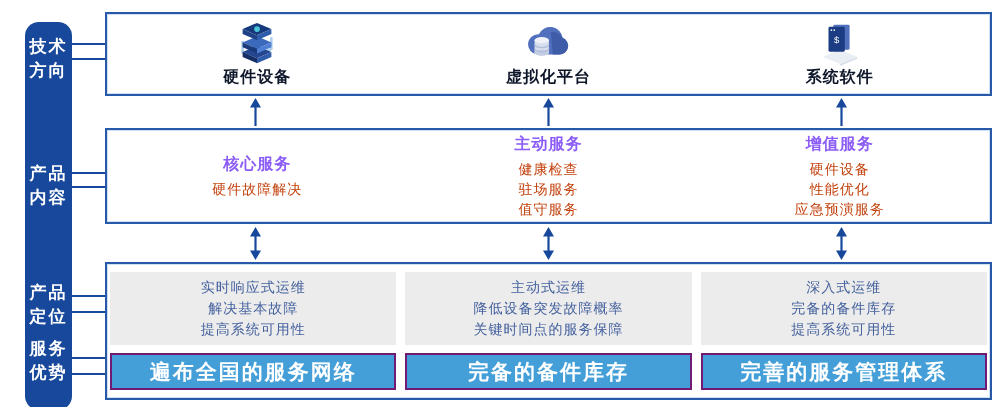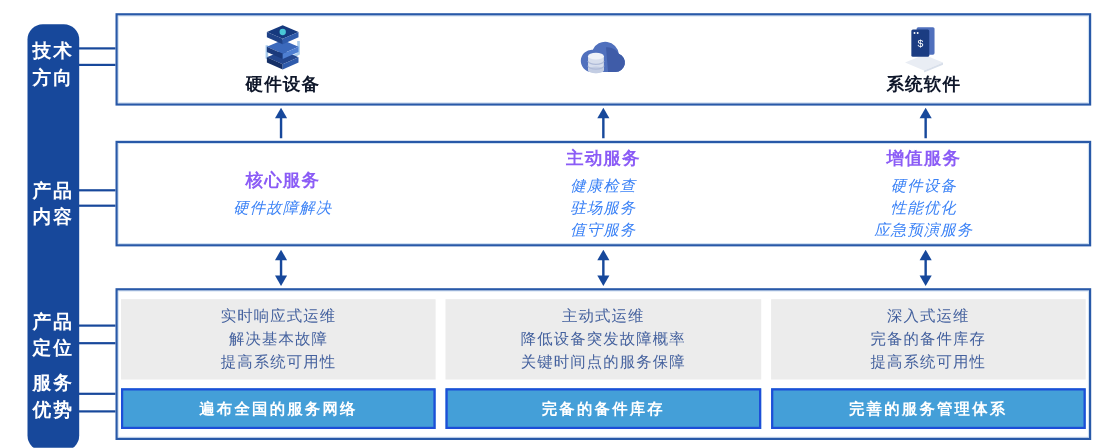--- a/index.html
+++ b/index.html
@@ -44,33 +44,33 @@
 
   .col { flex:1; display:flex; flex-direction:column; align-items:center; justify-content:center; }
 
   
   .tech-col { gap:1px; }
   .tech-label { color:#0f172a; font-weight:bold; font-size:16px; letter-spacing:1px; }
   .tech-icon svg { display:block; }
 
   
   .svc-heading { color:#8b5cf6; font-weight:bold; font-size:16px; letter-spacing:1px; margin-bottom:4px; }
-  .svc-item { color:#3b82f6; font-size:14px; line-height:20px; letter-spacing:1px;font-style:italic; }
+  .svc-item { color:#c2410c; font-size:14px; line-height:20px; letter-spacing:1px; }
 
   
   .pos-col { flex:1; display:flex; flex-direction:column; gap:8px; }
   .pos-panel {
     background:#ECECEC; flex:1;
     display:flex; flex-direction:column; align-items:center; justify-content:center;
   }
   .pos-line { color:#44619E; font-size:14px; line-height:21px; letter-spacing:1px; }
   .adv-bar {
-    height:37px; background:#449FD8; border:2px solid #1d4ed8;
+    height:37px; background:#449FD8; border:2px solid #701a75;
     display:flex; align-items:center; justify-content:center;
-    color:#ffffff; font-weight:bold; font-size:14px; letter-spacing:2px;
+    color:#ffffff; font-weight:bold; font-size:21px; letter-spacing:2px;
   }
 
   
   .arrow-row {
     position:absolute; left:105px; width:887px;
     display:flex; gap:9px; padding:0 9px;
   }
   .row1 { top:98px;  height:28px; }
   .row2 { top:227px; height:33px; }
   .arrow-cell { flex:1; display:flex; align-items:center; justify-content:center; }
@@ -121,20 +121,21 @@
         <svg width="46" height="46" viewBox="0 0 48 48">
           <path d="M13 36 h23 a9 9 0 0 0 3.2-17.4 A13 13 0 0 0 14.5 14.8 A9.5 9.5 0 0 0 13 36 z" fill="#5070BD"></path>
           <path d="M36 36 a9 9 0 0 0 3.2-17.4 A13 13 0 0 0 27 12.5 L29 36 z" fill="#3F5CA8"></path>
           <path d="M10 21 v13 a7.5 3.2 0 0 0 15 0 v-13 z" fill="#D7DEED"></path>
           <ellipse cx="17.5" cy="34" rx="7.5" ry="3.2" fill="#C3CDE3"></ellipse>
           <ellipse cx="17.5" cy="21" rx="7.5" ry="3.2" fill="#EFF2F8"></ellipse>
           <path d="M10 25.5 a7.5 3.2 0 0 0 15 0" fill="none" stroke="#AFBBD8" stroke-width="1.2"></path>
           <path d="M10 30 a7.5 3.2 0 0 0 15 0" fill="none" stroke="#AFBBD8" stroke-width="1.2"></path>
         </svg>
       </span>
+      <span class="tech-label">虚拟化平台</span>
     </div>
     <div class="col tech-col">
       <span class="tech-icon">
         <svg width="46" height="46" viewBox="0 0 48 48">
           <polygon points="24,31 42,38.5 24,46 6,38.5" fill="#E9EDF4"></polygon>
           <polygon points="42,38.5 24,46 24,48 42,40.5" fill="#D8DFEA"></polygon>
           <rect x="17" y="5" width="17" height="26" rx="1.5" fill="#5070BD"></rect>
           <rect x="12" y="7" width="17" height="26" rx="1.5" fill="#1B3C82"></rect>
           <circle cx="15" cy="10.5" r="0.9" fill="#ffffff"></circle>
           <circle cx="18" cy="10.5" r="0.9" fill="#ffffff"></circle>

